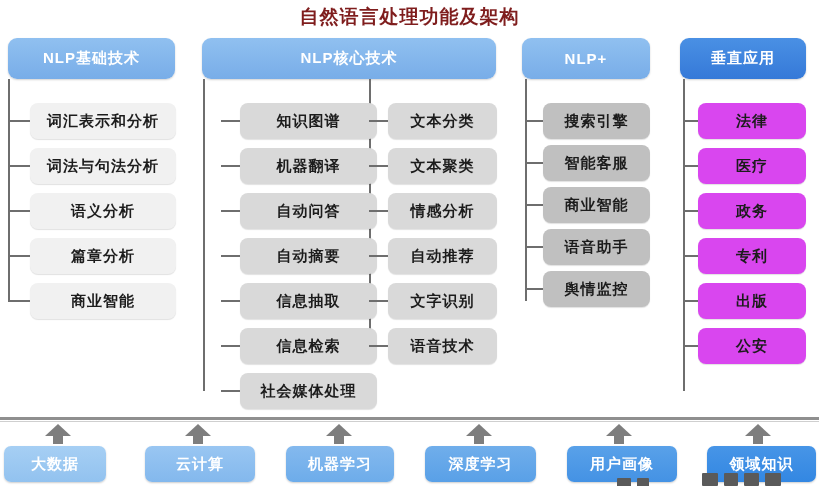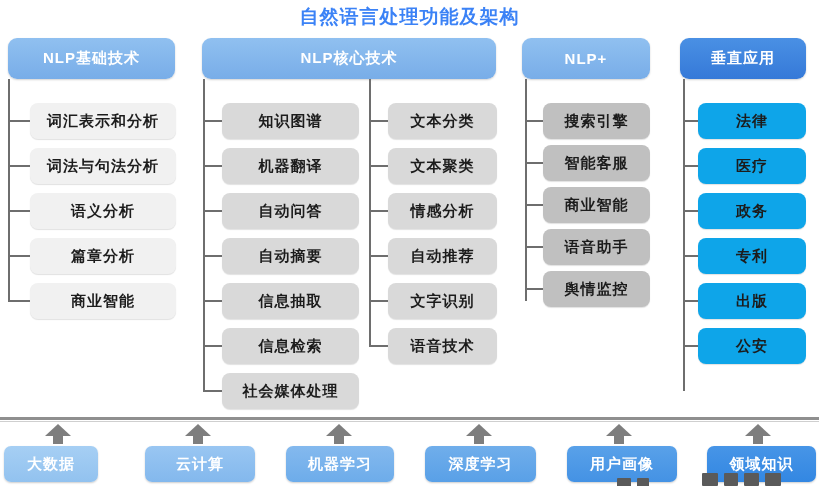--- a/index.html
+++ b/index.html
@@ -2,21 +2,21 @@
 <html><head>
 <meta charset="utf-8">
 <style>
   html,body{margin:0;padding:0;background:#fff;}
   #stage{
     position:relative;width:819px;height:486px;background:#ffffff;overflow:hidden;
     font-family:"Liberation Sans","DejaVu Sans",sans-serif;
   }
   .title{
     position:absolute;top:4px;left:0;width:100%;text-align:center;
-    font-size:19px;font-weight:bold;color:#3b82f6;letter-spacing:1px;
+    font-size:19px;font-weight:bold;color:#7f1d1d;letter-spacing:1px;
   }
   .hdr{
     position:absolute;top:38px;height:41px;border-radius:9px;
     display:flex;align-items:center;justify-content:center;
     color:#ffffff;font-size:15px;font-weight:bold;letter-spacing:1px;
     box-shadow:0 1px 2px rgba(0,0,0,.18);
   }
   .hdr-light{background:linear-gradient(180deg,#90c0f0 0%,#78adе8 100%);background:linear-gradient(180deg,#90c0f0 0%,#78ade8 100%);}
   .hdr-dark{background:linear-gradient(180deg,#4a90e4 0%,#3579d8 100%);}
   .h1{left:8px;width:167px;}
@@ -26,41 +26,41 @@
 
   .vline{position:absolute;width:2px;background:#6e6e6e;}
   .v1{left:8px;top:79px;height:222px;}
   .v2l{left:203px;top:79px;height:312px;}
   .v2r{left:369px;top:79px;height:267px;}
   .v3{left:525px;top:79px;height:222px;}
   .v4{left:683px;top:79px;height:312px;}
 
   .nodecol{position:absolute;top:103px;display:flex;flex-direction:column;gap:9px;}
   .c1{left:30px;width:146px;}
-  .c2l{left:222px;width:137px;}
+  .c2l{left:240px;width:137px;}
   .c2r{left:388px;width:109px;}
   .c3{left:543px;width:107px;gap:6px;}
   .c4{left:698px;width:108px;}
 
   .node{
     position:relative;height:36px;border-radius:8px;
     display:flex;align-items:center;justify-content:center;
     font-size:15px;font-weight:600;color:#1c1c1c;letter-spacing:1px;
     box-shadow:0 1px 1px rgba(0,0,0,.12);
   }
   .node::before{content:"";position:absolute;top:17px;border-top:2px solid #6e6e6e;}
   .c1 .node{background:#f1f1f1;}
   .c1 .node::before{left:-22px;width:22px;}
   .c2l .node{background:#d9d9d9;}
   .c2l .node::before{left:-19px;width:19px;}
   .c2r .node{background:#d9d9d9;}
   .c2r .node::before{left:-19px;width:19px;}
   .c3 .node{background:#c0c0c0;}
   .c3 .node::before{left:-18px;width:18px;}
-  .c4 .node{background:#0ea5e9;}
+  .c4 .node{background:#d946ef;}
   .c4 .node::before{left:-15px;width:15px;}
 
   .sep-main{position:absolute;left:0;top:417px;width:819px;height:3px;background:#8f8f8f;}
   .sep-sub{position:absolute;left:0;top:421px;width:819px;height:1px;background:#cfcfcf;}
 
   .up-arrow{position:absolute;top:424px;width:28px;height:20px;}
   .up-arrow .tri{width:0;height:0;margin:0 auto;
     border-left:13px solid transparent;border-right:13px solid transparent;
     border-bottom:12px solid #7e7e7e;}
   .up-arrow .stem{width:10px;height:8px;margin:0 auto;background:#7e7e7e;}
@@ -163,21 +163,21 @@
     </div>
   <div class="up-arrow" style="left:605px">
       <div class="tri"></div>
       <div class="stem"></div>
     </div>
   <div class="up-arrow" style="left:744px">
       <div class="tri"></div>
       <div class="stem"></div>
     </div>
 
-  <div class="fnd" style="left:4px;width:94px;background:linear-gradient(180deg,#a6cff4,#92c2ef)">大数据</div>
+  <div class="fnd" style="left:4px;width:102px;background:linear-gradient(180deg,#a6cff4,#92c2ef)">大数据</div>
   <div class="fnd" style="left:145px;width:110px;background:linear-gradient(180deg,#99c6f2,#83b8ed)">云计算</div>
   <div class="fnd" style="left:286px;width:108px;background:linear-gradient(180deg,#84b9ee,#6dacea)">机器学习</div>
   <div class="fnd" style="left:425px;width:111px;background:linear-gradient(180deg,#70aeeb,#59a0e7)">深度学习</div>
   <div class="fnd" style="left:567px;width:110px;background:linear-gradient(180deg,#59a1e9,#4492e4)">用户画像</div>
   <div class="fnd" style="left:707px;width:109px;background:linear-gradient(180deg,#4795e7,#3387e2)">领域知识</div>
 
   <div class="wm" style="left:617px;top:478px;">
     <i style="width:14px"></i>
       <i style="width:12px"></i>
   </div>

